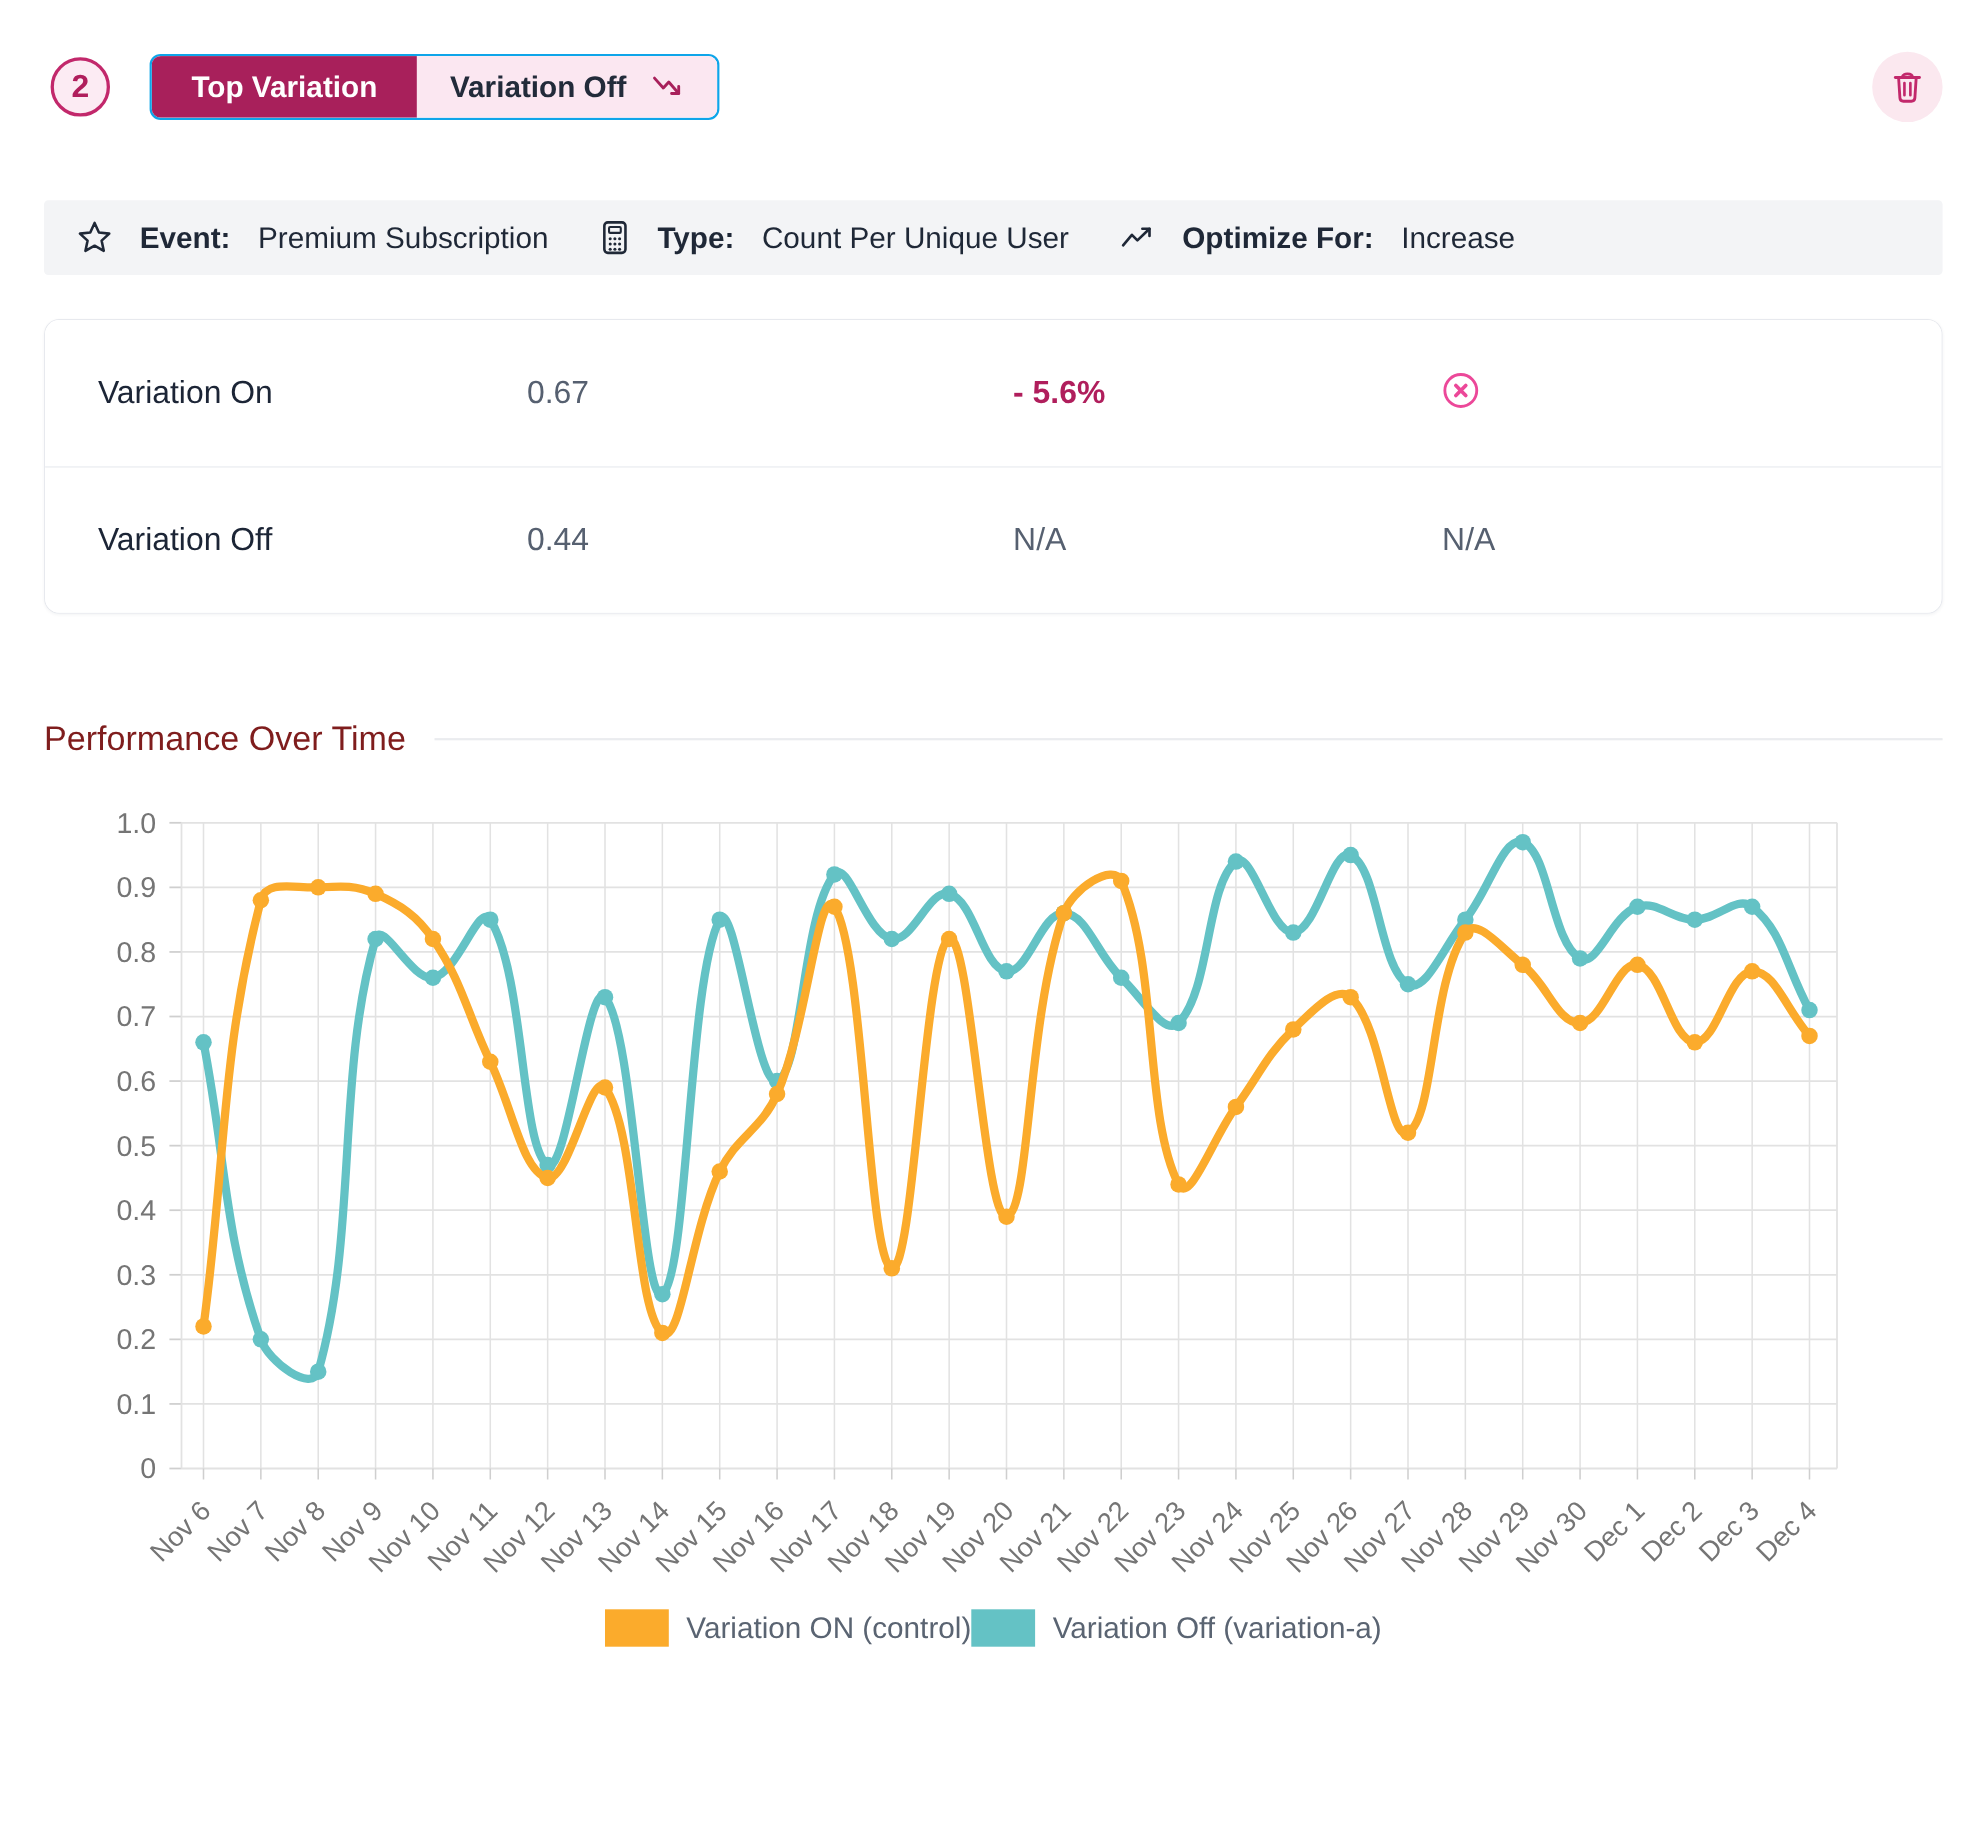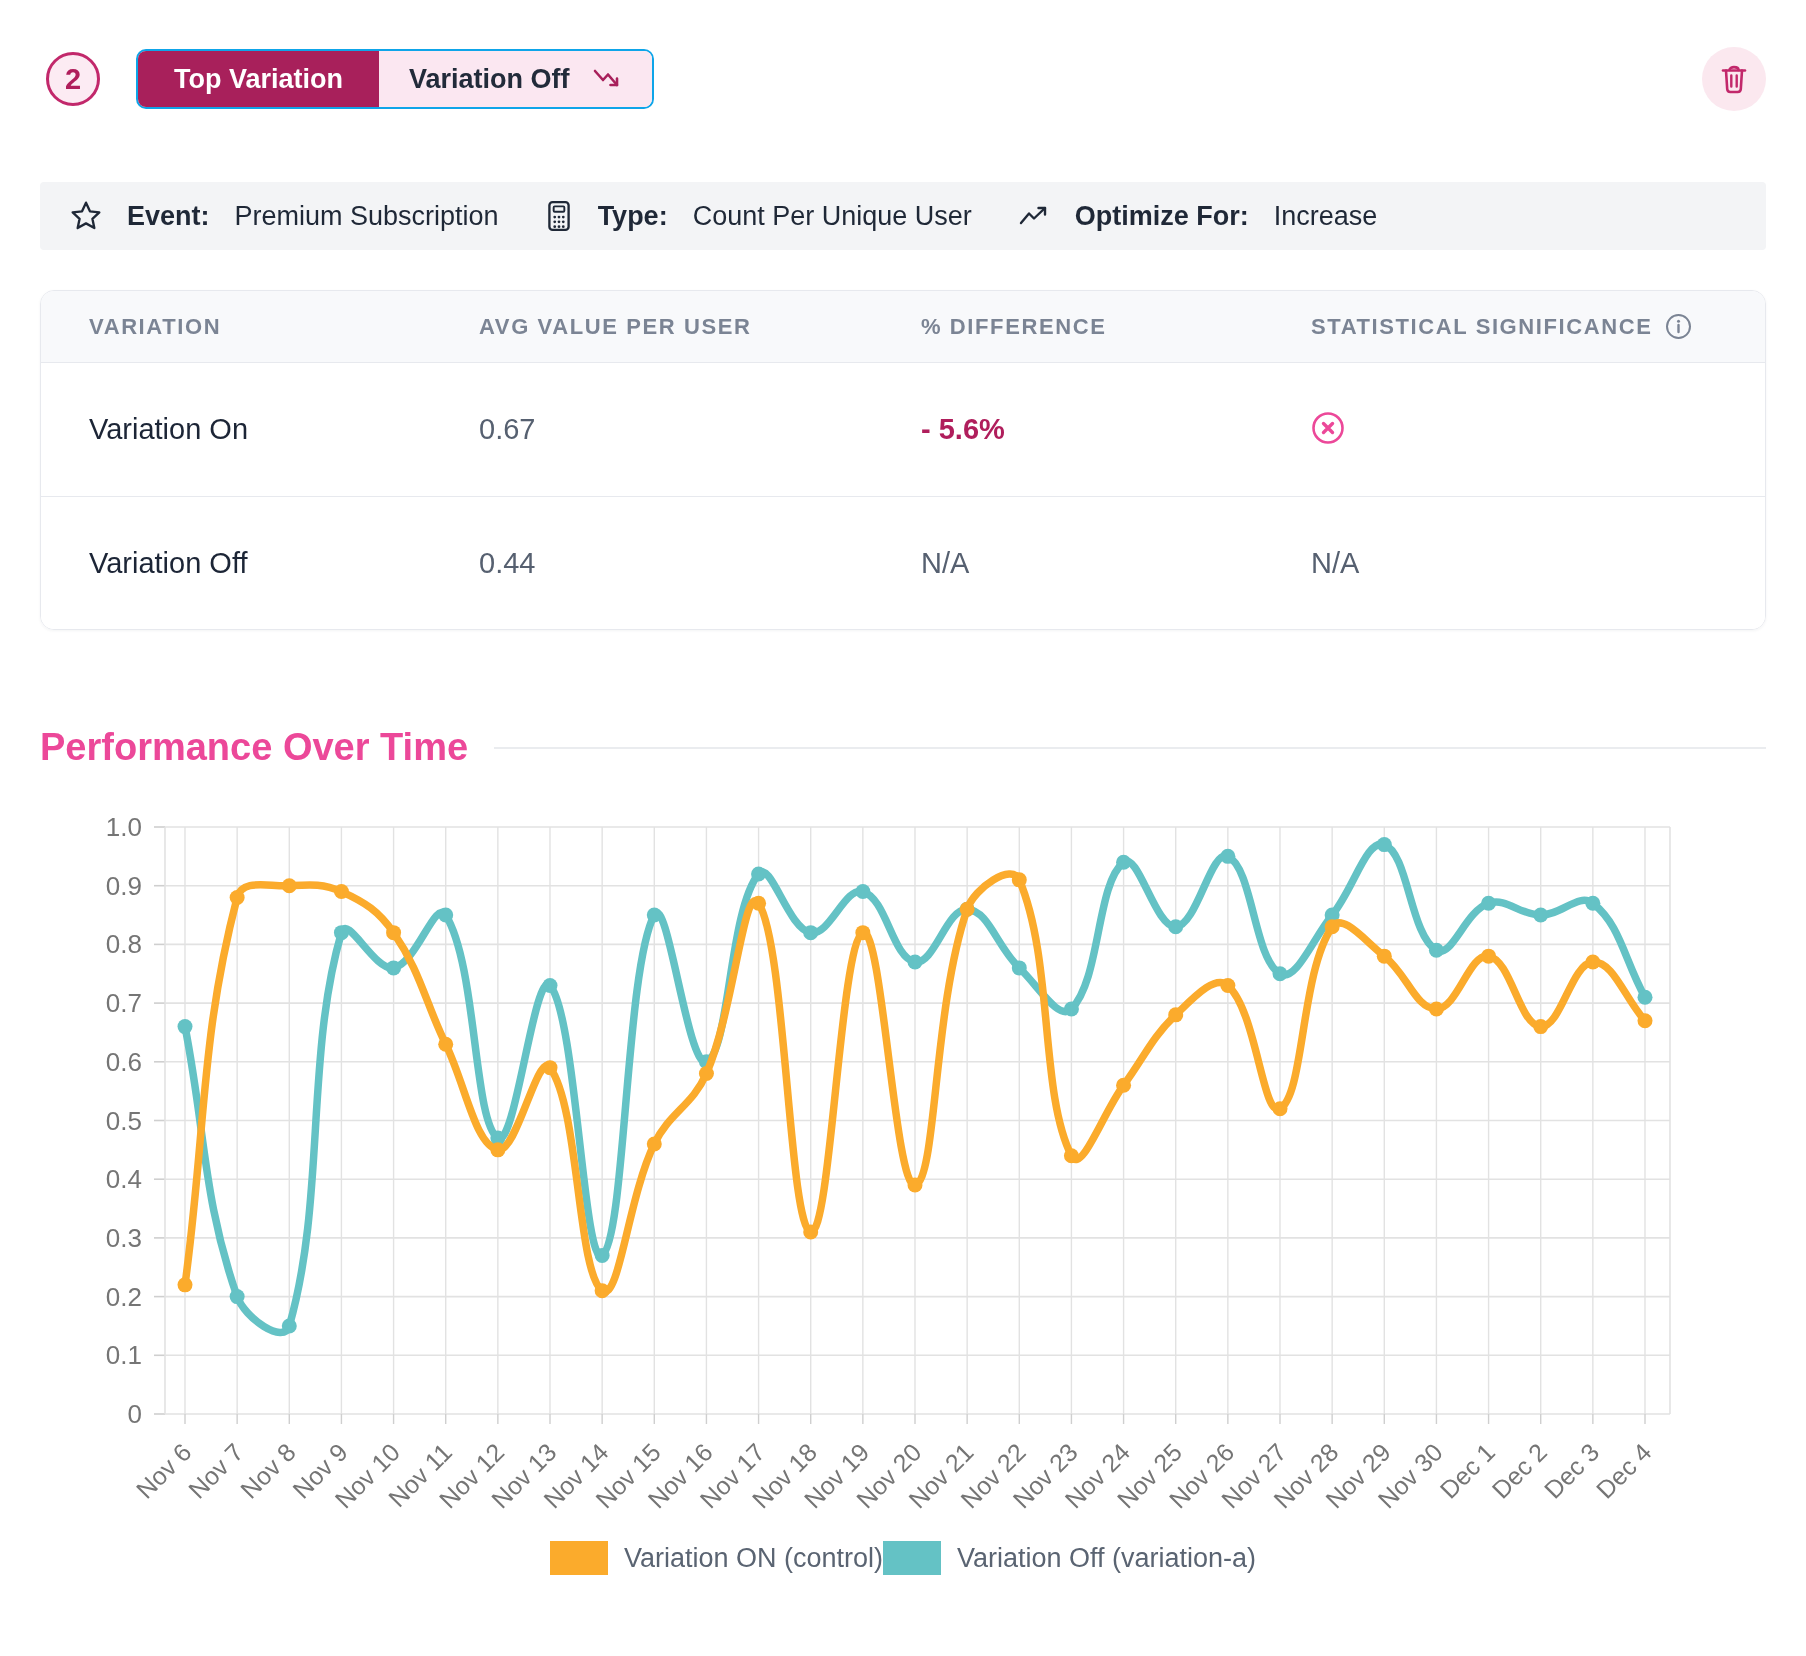--- a/index.html
+++ b/index.html
@@ -40,21 +40,21 @@
     display:flex; align-items:center; gap:12px; }
   .t-row { display:grid; grid-template-columns:390px 442px 390px 1fr; height:133px; align-items:center; padding-left:48px;
     background:#fff; }
   .t-row + .t-row { border-top:1.5px solid #E7E9EE; }
   .cell-name { font-size:29px; font-weight:400; color:#1C2536; }
   .cell-val  { font-size:29px; color:#566070; }
   .cell-diff-neg { font-size:29px; font-weight:600; color:#B01E5C; }
 
   
   .section-row { margin-top:96px; display:flex; align-items:center; }
-  .section-row h2 { font-size:38px; font-weight:700; color:#ec4899; white-space:nowrap; }
+  .section-row h2 { font-size:31px; font-weight:400; color:#7f1d1d; white-space:nowrap; }
   .section-divider { flex:1; height:2px; background:#EAECEF; margin-left:26px; }
 
   .chart-wrap { margin-top:0px; position:relative; }
   .legend { display:flex; justify-content:center; align-items:center; margin-top:-42px; position:relative; }
   .legend-item { display:flex; align-items:center; gap:16px; cursor:pointer; }
   .legend-swatch { width:58px; height:34px; display:inline-block; }
   .legend-label { font-size:27px; color:#5A6472; }
 
   svg text { font-family:"Liberation Sans", sans-serif; }
 </style>
@@ -126,33 +126,20 @@
         <svg width="32" height="22" viewBox="0 0 32 22">
           <path d="M3 18 L11 8.5 L16 13.5 L27 3" fill="none" stroke="#1F2837" stroke-width="2.4" stroke-linecap="round" stroke-linejoin="round"></path>
           <path d="M27 3 L20.5 3 M27 3 L27 9.5" fill="none" stroke="#1F2837" stroke-width="2.4" stroke-linecap="round"></path>
         </svg>
         <b>Optimize For:</b>
         <span>Increase</span>
       </div>
     </div>
 
     <div class="results-card">
-      <div class="t-head">
-        <div class="th">Variation</div>
-        <div class="th">Avg Value Per User</div>
-        <div class="th">% Difference</div>
-        <div class="th">
-          <span>Statistical Significance</span>
-          <svg width="27" height="27" viewBox="0 0 27 27" style="cursor:pointer">
-            <circle cx="13.5" cy="13.5" r="11.5" fill="none" stroke="#7B8494" stroke-width="2"></circle>
-            <path d="M13.5 12 L13.5 19" stroke="#7B8494" stroke-width="2.4" stroke-linecap="round"></path>
-            <circle cx="13.5" cy="8.2" r="1.5" fill="#7B8494"></circle>
-          </svg>
-        </div>
-      </div>
       <div id="table-body">
           <div class="t-row">
             <div class="cell-name">Variation On</div>
             <div class="cell-val">0.67</div>
             <div class="cell-diff-neg">- 5.6%</div>
             <div><svg width="34" height="34" viewBox="0 0 34 34">
          <circle cx="17" cy="17" r="14.5" fill="none" stroke="#EC4899" stroke-width="2.6"></circle>
          <path d="M12.5 12.5 L21.5 21.5 M21.5 12.5 L12.5 21.5" stroke="#EC4899" stroke-width="3.4" stroke-linecap="round"></path>
        </svg></div>
           </div>

